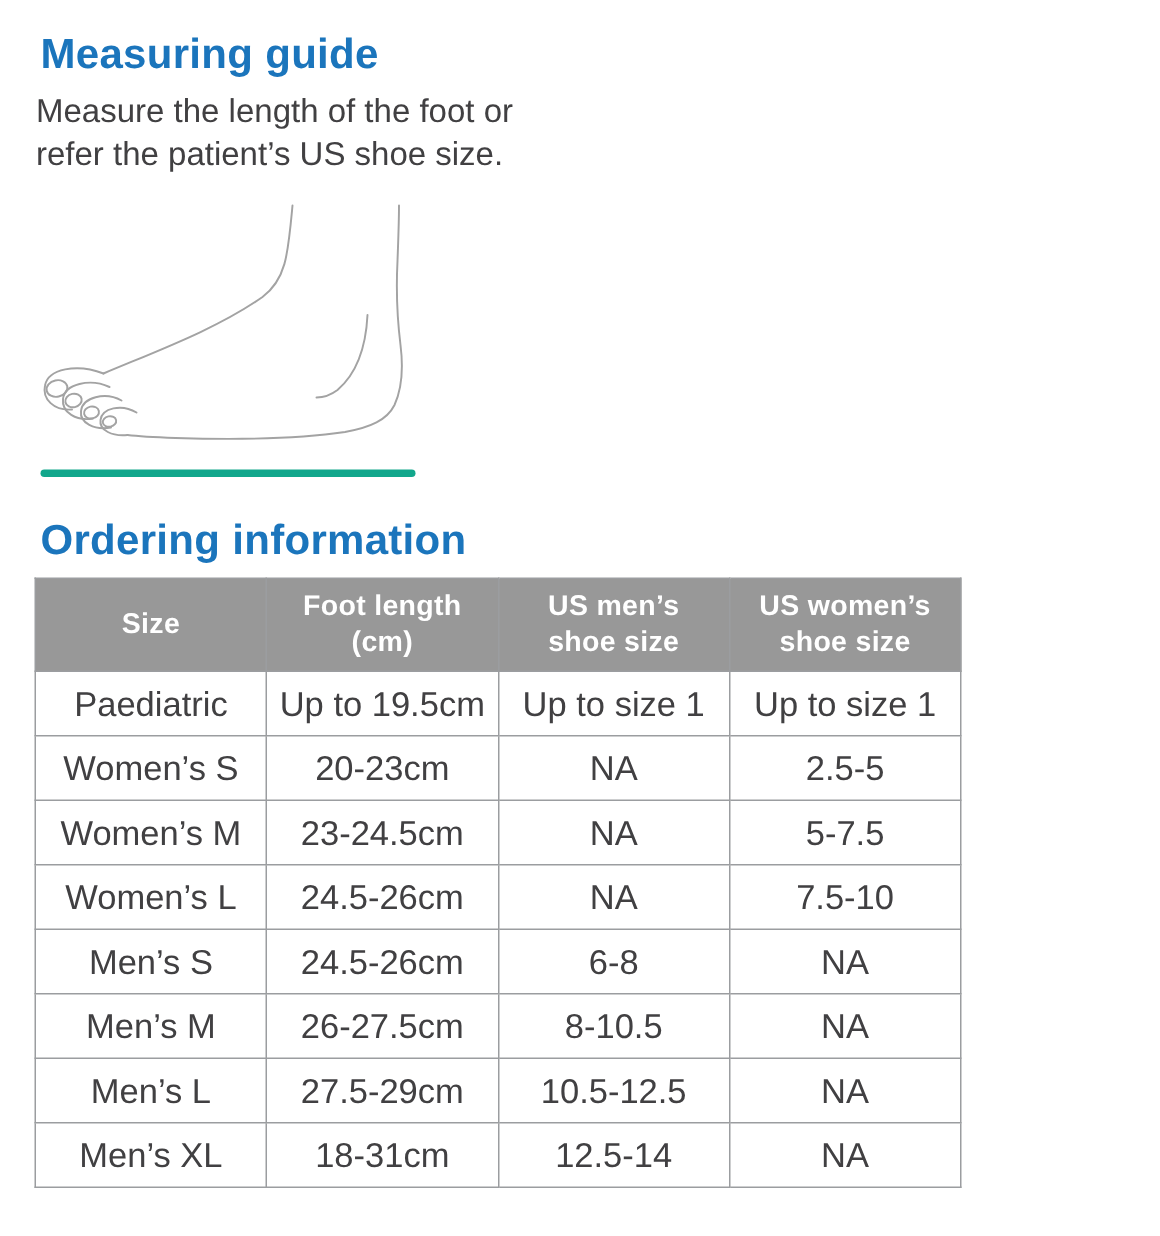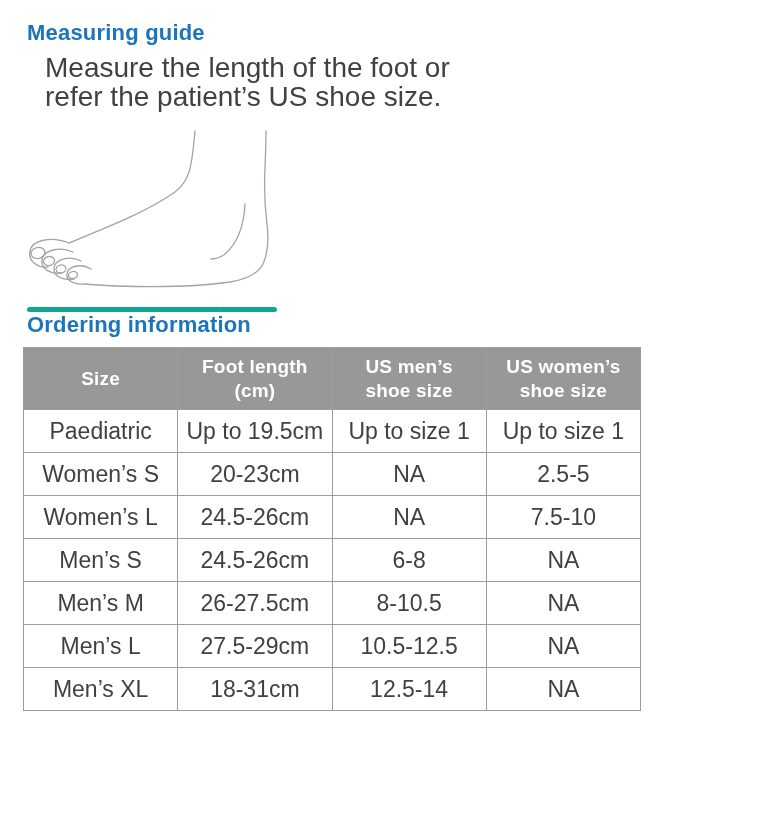--- a/index.html
+++ b/index.html
@@ -16,30 +16,30 @@
   body{
     width:773px;height:824px;
     background:#ffffff;
     font-family:"Liberation Sans", sans-serif;
     color:var(--body_text);
     overflow:hidden;
   }
   .page{padding:20px 0 0 24px;}
 
   .section-title{
-    font-size:22px;
+    font-size:28px;
     font-weight:bold;
     color:var(--heading_blue);
     margin:0 0 7px 3px;
     letter-spacing:0.2px;
   }
   .guide-description{
-    font-size:28px;
+    font-size:22px;
     line-height:29px;
-    margin:0 0 0 21px;
+    margin:0 0 0 0;
     white-space:pre-line;
     color:var(--body_text);
   }
 
   .foot-figure{
     display:block;
     margin:17px 0 0 1px;
   }
   .foot-figure path, .foot-figure ellipse{
     fill:none;
@@ -48,21 +48,21 @@
     stroke-linecap:round;
   }
 
   .teal-divider{
     width:250px;height:5px;
     border-radius:3px;
     background:var(--accent_teal);
     margin:4px 0 0 3px;
   }
 
-  .ordering-title{margin-bottom:9px;}
+  .ordering-title{margin-top:26px;margin-bottom:9px;}
 
   table.size-table{
     width:618px;
     border-collapse:collapse;
     table-layout:fixed;
     margin-left:-1px;
   }
   .size-table th, .size-table td{
     border:1px solid var(--table_border);
     text-align:center;
@@ -140,20 +140,26 @@
         <td>Up to size 1</td>
         <td>Up to size 1</td>
       </tr>
       <tr>
         <td>Women’s S</td>
         <td>20-23cm</td>
         <td>NA</td>
         <td>2.5-5</td>
       </tr>
       <tr>
+        <td>Women’s M</td>
+        <td>23-24.5cm</td>
+        <td>NA</td>
+        <td>5-7.5</td>
+      </tr>
+      <tr>
         <td>Women’s L</td>
         <td>24.5-26cm</td>
         <td>NA</td>
         <td>7.5-10</td>
       </tr>
       <tr>
         <td>Men’s S</td>
         <td>24.5-26cm</td>
         <td>6-8</td>
         <td>NA</td>

